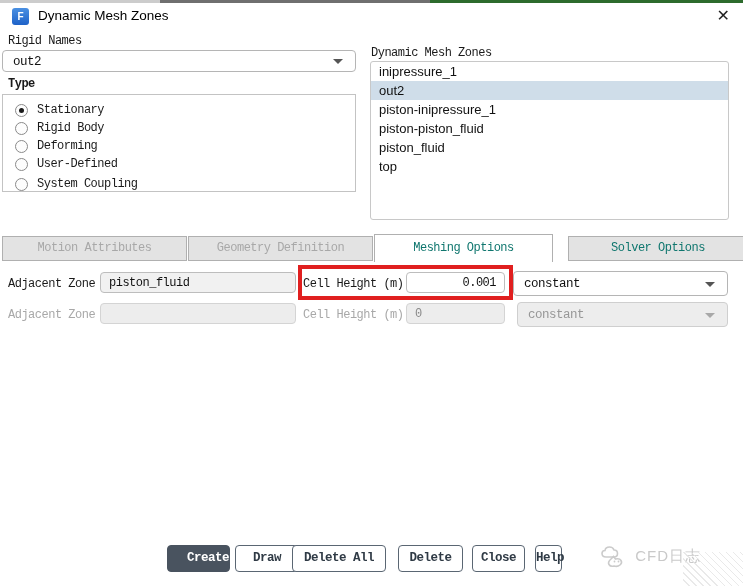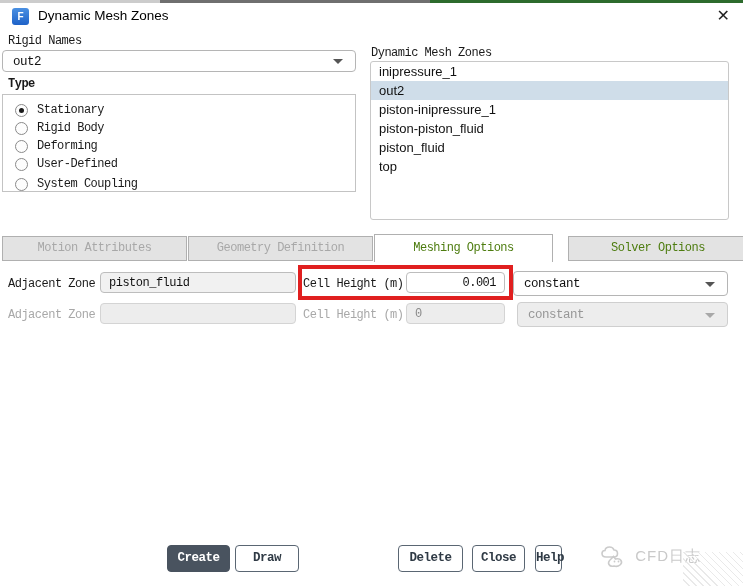--- a/index.html
+++ b/index.html
@@ -54,21 +54,21 @@
   
   .list-box { position:absolute; left:370px; top:61px; width:359px; height:159px;
     border:1px solid #c8c8c8; border-radius:3px; background:#fff; overflow:hidden; }
   .list-item { height:19px; line-height:19px; padding-left:8px; font-size:13px; color:#111; }
   .list-item.selected { background:#cfdde9; }
 
   
   .tabstrip { position:absolute; left:0; top:236px; width:743px; height:25px; }
   .tab {
     position:absolute; top:0; height:25px; background:#e3e3e3; border:1px solid #b0b0b0;
-    font-size:12px; text-align:center; line-height:23px; color:#4d7c0f;
+    font-size:12px; text-align:center; line-height:23px; color:#0f766e;
   }
   .tab.disabled { color:#a8a8a8; }
   .tab.active { background:#ffffff; border-bottom:none; top:-2px; height:28px; line-height:27px; z-index:2; }
 
   
   .text-field {
     position:absolute; border:1px solid #bdbdbd; border-radius:4px; background:#f1f1f1;
     font-family:"Liberation Mono","DejaVu Sans Mono",monospace; letter-spacing:-0.5px;
     font-size:12px; color:#111; padding:0 8px; height:21px; line-height:19px; outline:none;
   }
@@ -78,21 +78,21 @@
   .red-box { position:absolute; left:298px; top:265px; width:215px; height:35px;
     border:4px solid #e01f1f; z-index:5; pointer-events:none; }
 
   
   .btn {
     position:absolute; top:545px; height:27px; border:1px solid #5a6673; border-radius:4px;
     background:#ffffff; color:#2f3a45; font-family:"Liberation Mono","DejaVu Sans Mono",monospace;
     font-weight:bold; font-size:12.5px; letter-spacing:-0.5px; text-align:center; line-height:25px;
     cursor:default;
   }
-  .btn.primary { background:#49535f; border-color:#49535f; color:#ffffff; }
+  .btn.primary { background:#49535f; border-color:#49535f; color:#ffffff;text-align:right; }
 
   
   .watermark { position:absolute; right:42px; top:543px; display:flex; align-items:center;
     color:#c9c9c9; }
   .watermark-text { font-size:15px; letter-spacing:1px; margin-left:6px; }
   .corner-stripes {
     position:absolute; right:0; bottom:0; width:60px; height:34px;
     background:repeating-linear-gradient(45deg, transparent 0 4px, #e4e4e4 4px 5px);
     opacity:.8;
   }
@@ -171,20 +171,21 @@
   <input class="text-field disabled" style="left: 100px; top: 303px; width: 196px;" disabled="" value="">
   <div class="field-label mono label-disabled" style="left:303px; top:308px;">Cell Height (m)</div>
   <input class="text-field disabled" style="left: 406px; top: 303px; width: 99px;" disabled="" value="0">
   <div class="combo disabled" style="left:517px; top:302px; width:211px; height:25px; line-height:23px;">
     <span class="mono">constant</span>
     <span class="arrow"></span>
   </div>
 
   <div class="btn primary" style="left:167px; width:63px;">Create</div>
   <div class="btn" style="left:235px; width:64px;">Draw</div>
+  <div class="btn" style="left:292px; width:94px;">Delete All</div>
   <div class="btn" style="left:398px; width:65px;">Delete</div>
   <div class="btn" style="left:472px; width:53px;">Close</div>
   <div class="btn" style="left:535px; width:27px;">Help</div>
 
   <div class="watermark">
     <svg width="30" height="26" viewBox="0 0 30 26">
       <path d="M7 14 q-4 0 -4 -3.5 q0 -3 3 -3 q0.5 -3.5 4.5 -3.5 q3.5 0 4.5 3 q3.5 0 3.5 3.5 q0 3.5 -3.5 3.5 z" fill="none" stroke="#cbcbcb" stroke-width="1.6"></path>
       <path d="M12 16 l2.5 -2.5 l2 2.5 q4 -1 5.5 1.5 q1.5 2.5 -1 4.5 q-2.5 2 -6 1 q-3.5 1 -5 -1.5 q-1.5 -2.5 2 -5.5 z" fill="none" stroke="#cbcbcb" stroke-width="1.6"></path>
       <circle cx="15.5" cy="18.5" r="0.9" fill="#cbcbcb"></circle>
       <circle cx="19.5" cy="18.5" r="0.9" fill="#cbcbcb"></circle>

